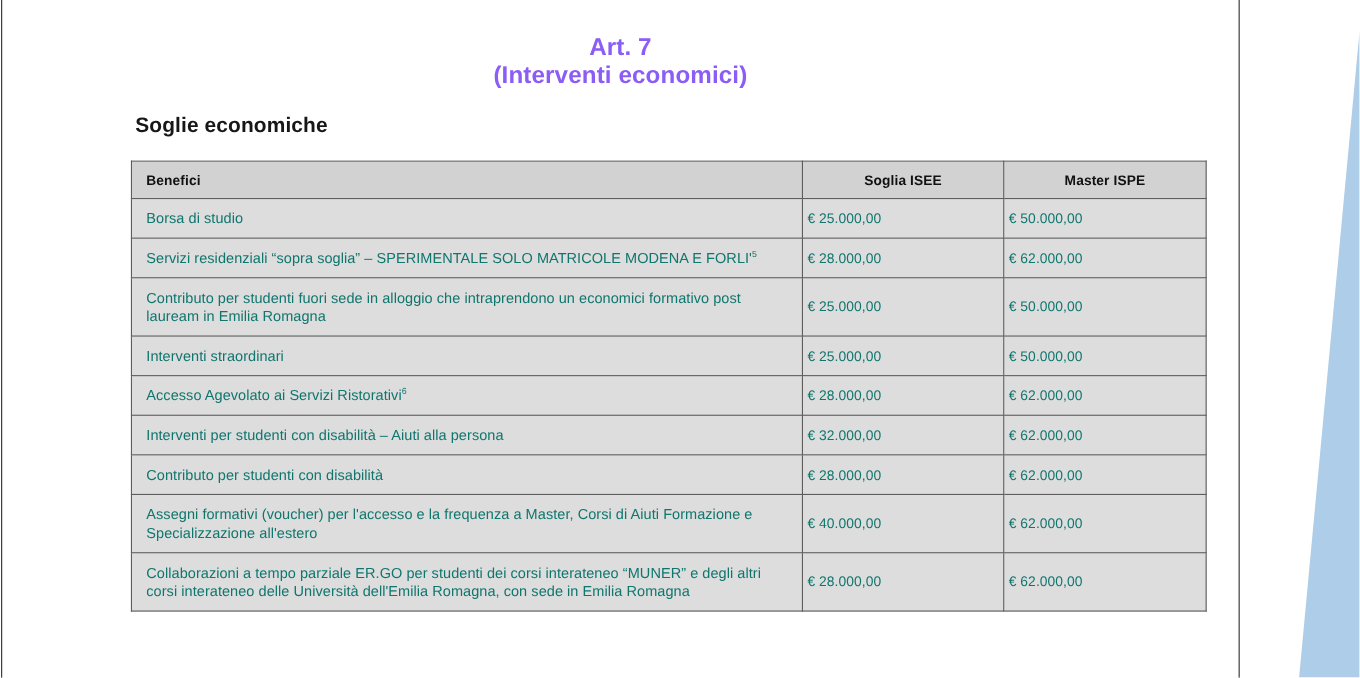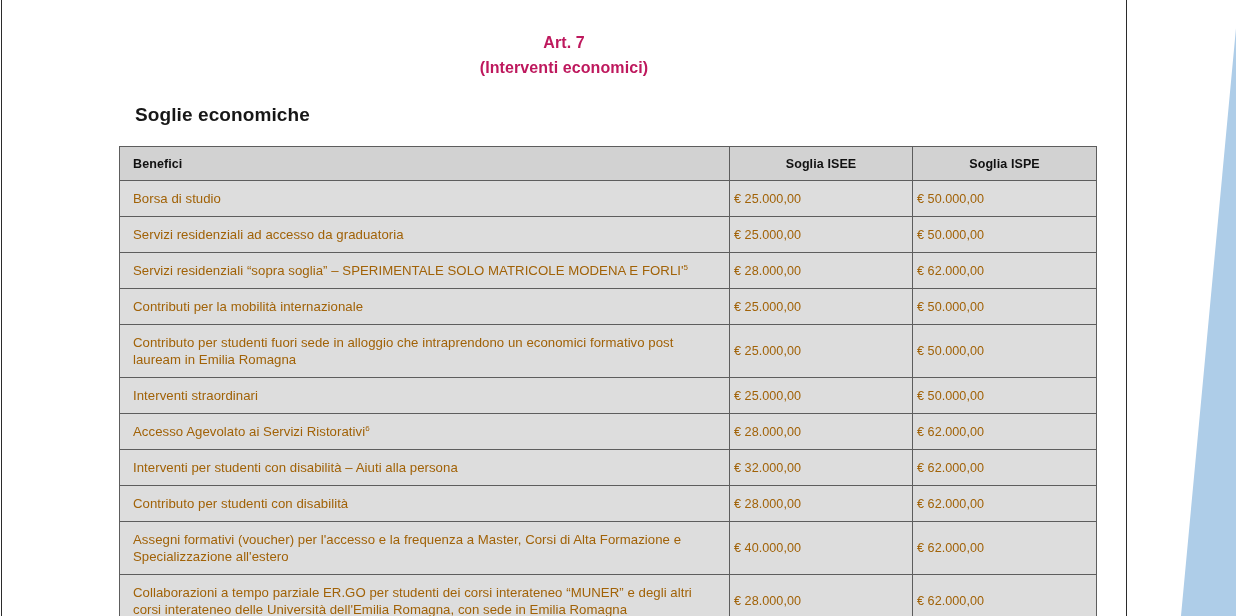--- a/index.html
+++ b/index.html
@@ -52,30 +52,30 @@
   }
 
   #title-block {
     position: absolute;
     left: 0;
     top: 30px;
     width: 1124px;
     text-align: center;
   }
   .title-line {
-    font-size: 16px;
+    font-size: 22px;
     font-weight: bold;
-    color: #be185d;
+    color: #8b5cf6;
     line-height: 25px;
     letter-spacing: 0.1px;
   }
 
   #section-heading {
     position: absolute;
-    left: 133px;
+    left: 121px;
     top: 104px;
     font-size: 19px;
     font-weight: bold;
     color: #171717;
     letter-spacing: 0.1px;
   }
 
   
   #thresholds-table {
     position: absolute;
@@ -104,21 +104,21 @@
     height: 33px;
     text-align: center;
     letter-spacing: 0.1px;
   }
   #thresholds-table thead th.head-benefit {
     text-align: left;
     padding-left: 13px;
   }
   #thresholds-table tbody td {
     font-size: 13.2px;
-    color: #a16207;
+    color: #0f766e;
     letter-spacing: 0.05px;
   }
   #thresholds-table tbody td.benefit-cell {
     text-align: left;
     padding: 9px 14px 9px 13px;
     line-height: 17px;
   }
   #thresholds-table tbody td.amount-cell {
     text-align: left;
     font-size: 12.6px;
@@ -152,43 +152,33 @@
   <table id="thresholds-table">
     <colgroup>
       <col class="c-benefit">
       <col class="c-isee">
       <col class="c-ispe">
     </colgroup>
     <thead>
       <tr>
         <th class="head-benefit">Benefici</th>
         <th>Soglia ISEE</th>
-        <th>Soglia ISPE</th>
+        <th>Master ISPE</th>
       </tr>
     </thead>
     <tbody id="table-body">
         <tr>
           <td class="benefit-cell">Borsa di studio</td>
           <td class="amount-cell">€ 25.000,00</td>
           <td class="amount-cell">€ 50.000,00</td>
         </tr>
         <tr>
-          <td class="benefit-cell">Servizi residenziali ad accesso da graduatoria</td>
-          <td class="amount-cell">€ 25.000,00</td>
-          <td class="amount-cell">€ 50.000,00</td>
-        </tr>
-        <tr>
           <td class="benefit-cell">Servizi residenziali “sopra soglia” – SPERIMENTALE SOLO MATRICOLE MODENA E FORLI'<sup>5</sup></td>
           <td class="amount-cell">€ 28.000,00</td>
           <td class="amount-cell">€ 62.000,00</td>
-        </tr>
-        <tr>
-          <td class="benefit-cell">Contributi per la mobilità internazionale</td>
-          <td class="amount-cell">€ 25.000,00</td>
-          <td class="amount-cell">€ 50.000,00</td>
         </tr>
         <tr>
           <td class="benefit-cell">Contributo per studenti fuori sede in alloggio che intraprendono un economici formativo post lauream in Emilia Romagna</td>
           <td class="amount-cell">€ 25.000,00</td>
           <td class="amount-cell">€ 50.000,00</td>
         </tr>
         <tr>
           <td class="benefit-cell">Interventi straordinari</td>
           <td class="amount-cell">€ 25.000,00</td>
           <td class="amount-cell">€ 50.000,00</td>
@@ -202,21 +192,21 @@
           <td class="benefit-cell">Interventi per studenti con disabilità – Aiuti alla persona</td>
           <td class="amount-cell">€ 32.000,00</td>
           <td class="amount-cell">€ 62.000,00</td>
         </tr>
         <tr>
           <td class="benefit-cell">Contributo per studenti con disabilità</td>
           <td class="amount-cell">€ 28.000,00</td>
           <td class="amount-cell">€ 62.000,00</td>
         </tr>
         <tr>
-          <td class="benefit-cell">Assegni formativi (voucher) per l'accesso e la frequenza a Master, Corsi di Alta Formazione e Specializzazione all'estero</td>
+          <td class="benefit-cell">Assegni formativi (voucher) per l'accesso e la frequenza a Master, Corsi di Aiuti Formazione e Specializzazione all'estero</td>
           <td class="amount-cell">€ 40.000,00</td>
           <td class="amount-cell">€ 62.000,00</td>
         </tr>
         <tr>
           <td class="benefit-cell">Collaborazioni a tempo parziale ER.GO per studenti dei corsi interateneo “MUNER” e degli altri corsi interateneo delle Università dell'Emilia Romagna, con sede in Emilia Romagna</td>
           <td class="amount-cell">€ 28.000,00</td>
           <td class="amount-cell">€ 62.000,00</td>
         </tr>
       </tbody>
   </table>

